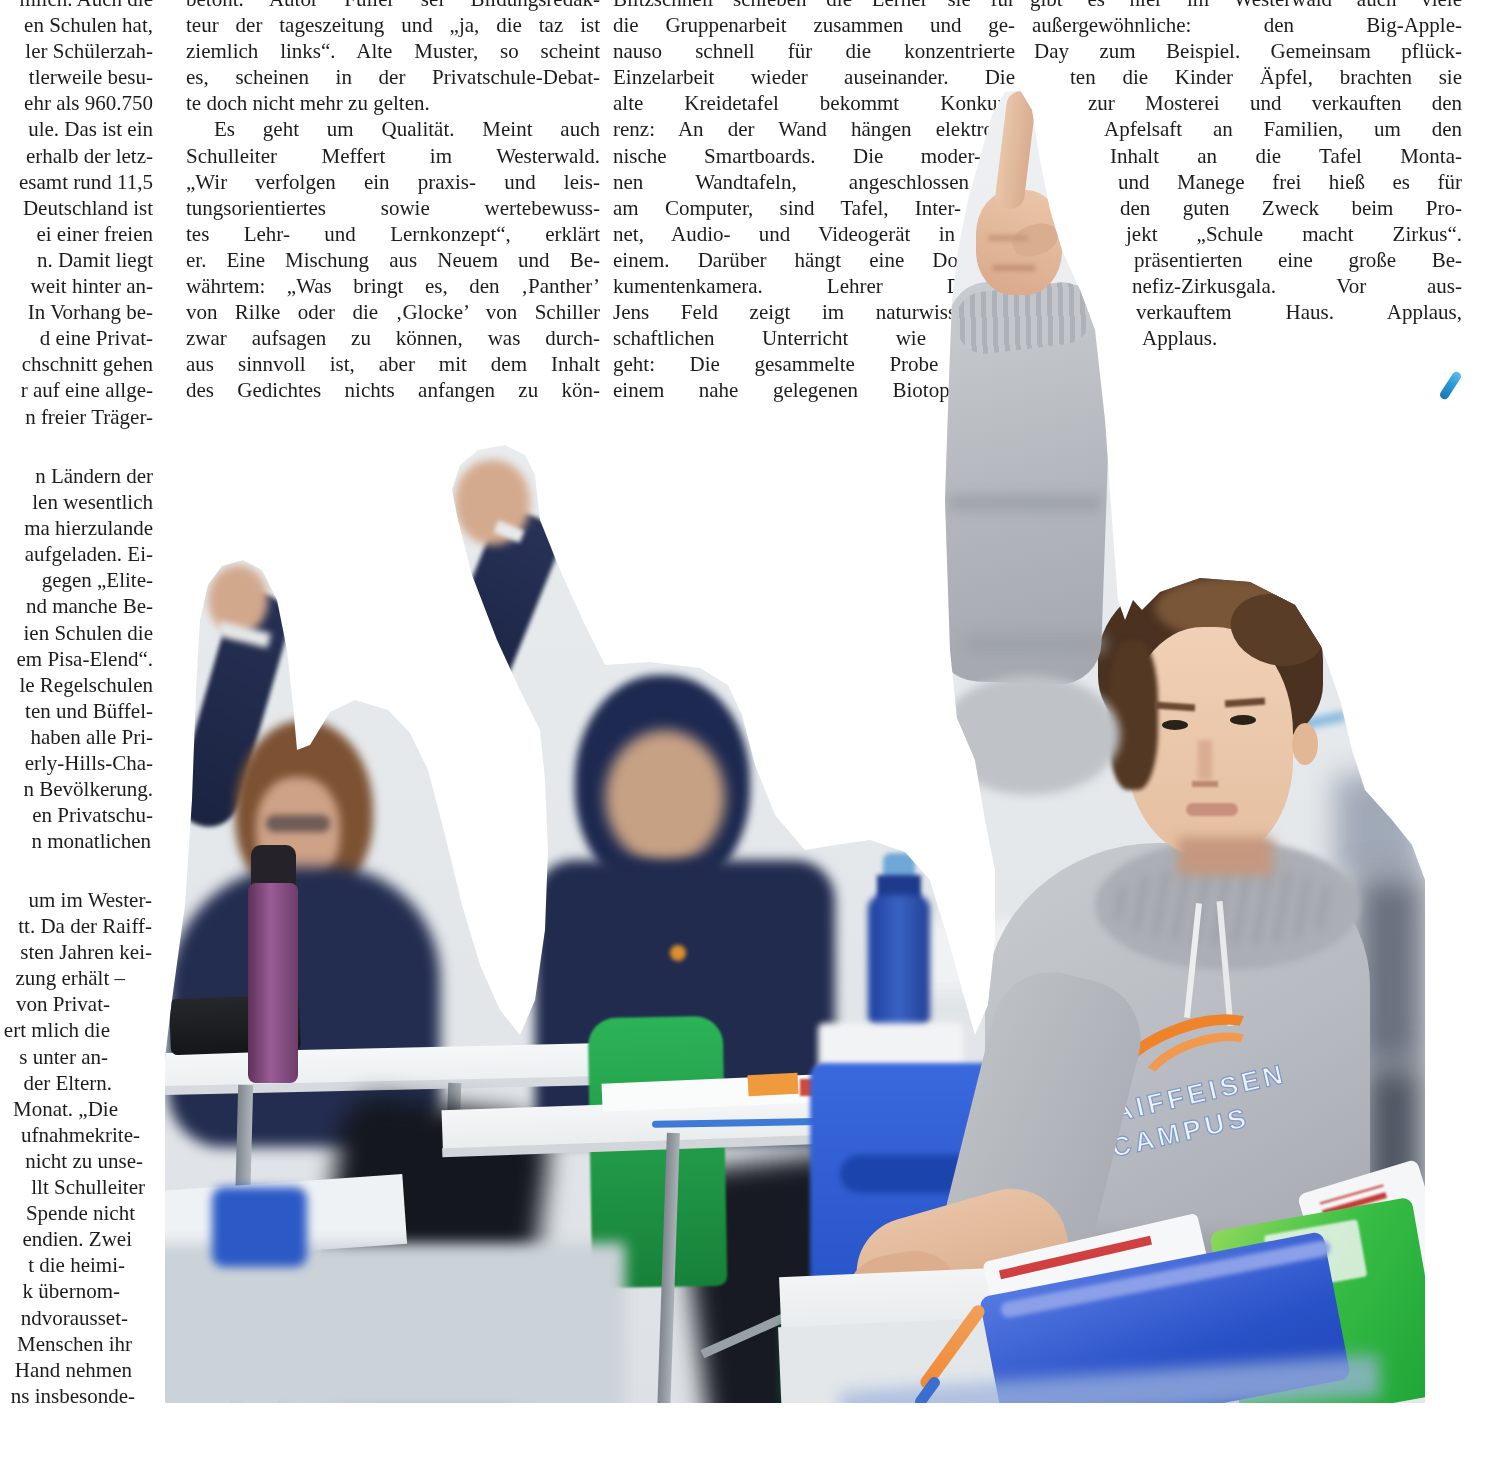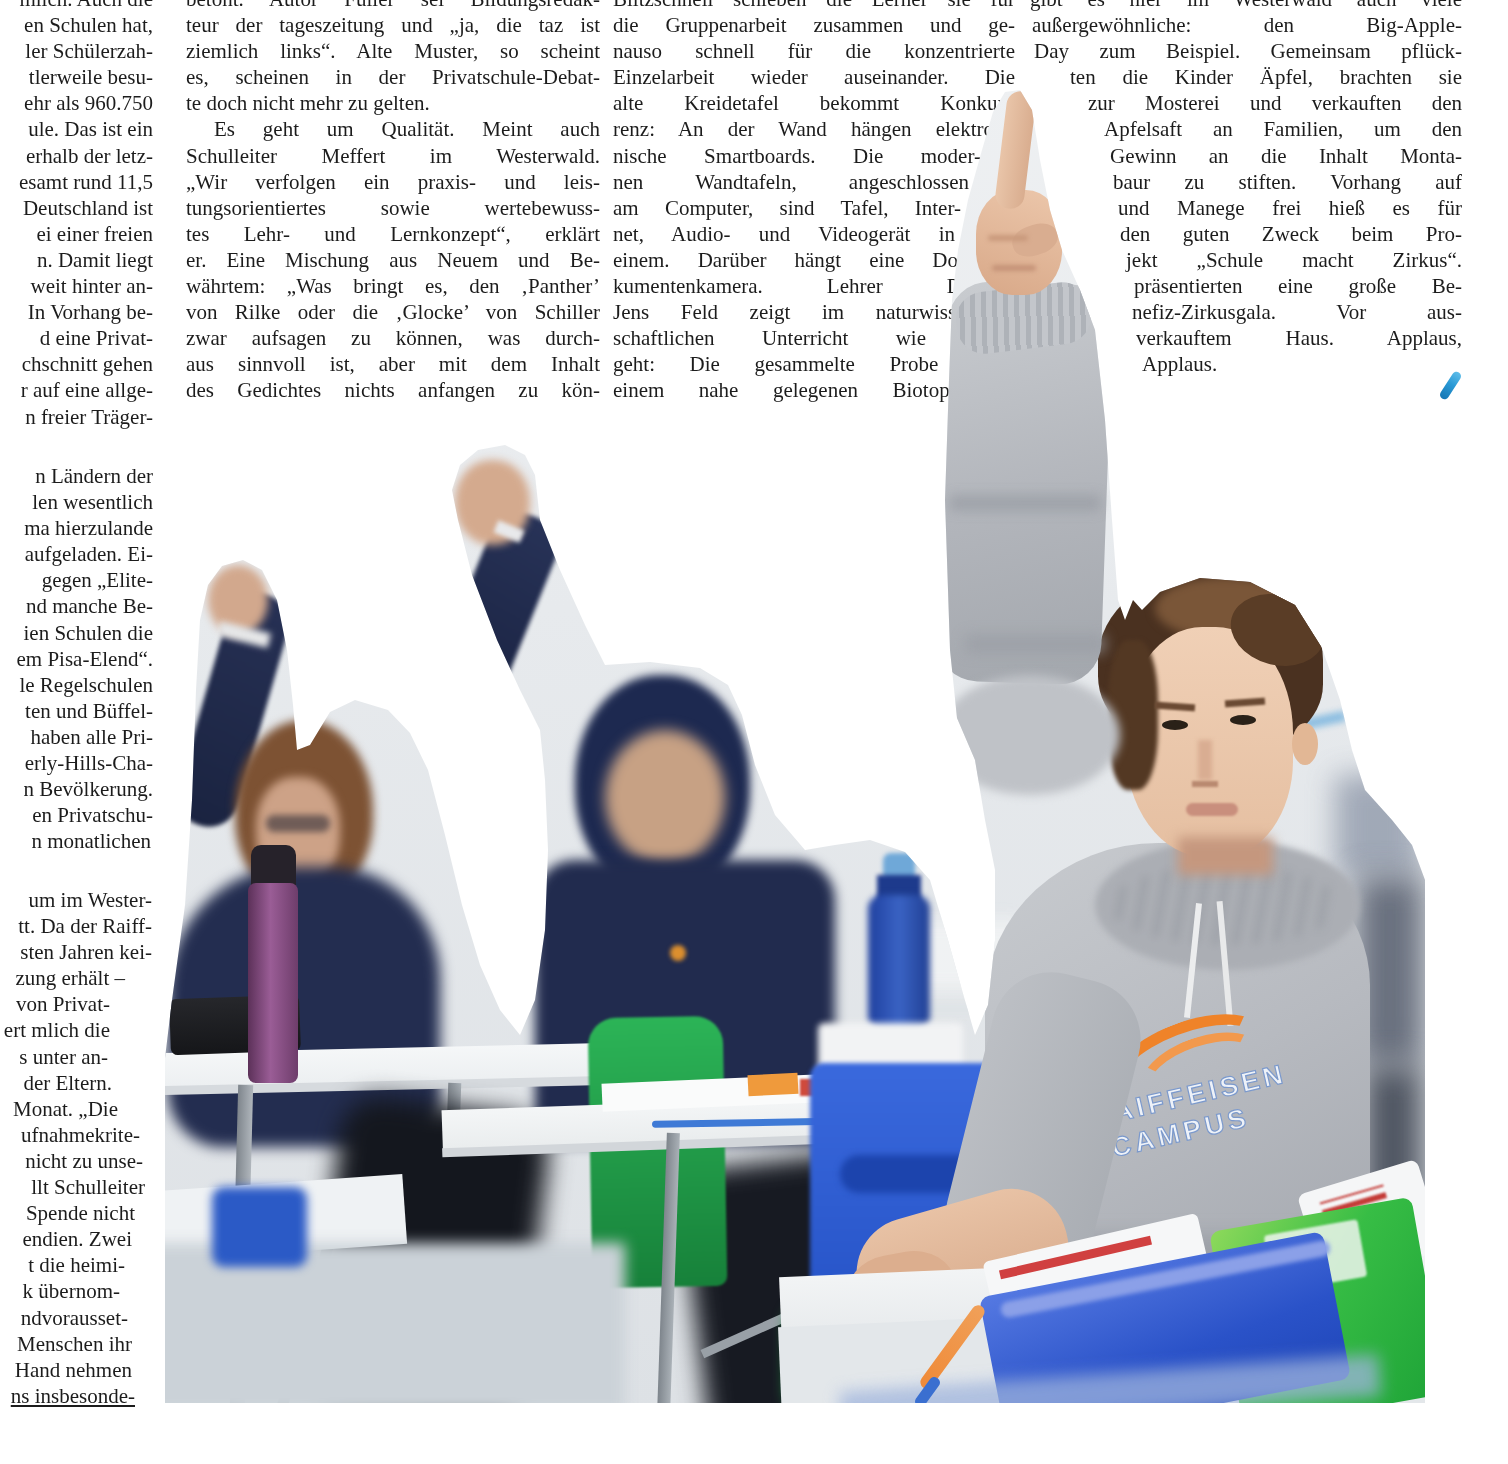--- a/index.html
+++ b/index.html
@@ -88,21 +88,21 @@
         <div class="ln" style="padding-right: 17px;">ufnahmekrite-</div>
         <div class="ln" style="padding-right: 14px;">nicht  zu  unse-</div>
         <div class="ln" style="padding-right: 12px;">llt  Schulleiter</div>
         <div class="ln" style="padding-right: 22px;">Spende  nicht</div>
         <div class="ln" style="padding-right: 25px;">endien.  Zwei</div>
         <div class="ln" style="padding-right: 32px;">t  die  heimi-</div>
         <div class="ln" style="padding-right: 37px;">k  übernom-</div>
         <div class="ln" style="padding-right: 29px;">ndvorausset-</div>
         <div class="ln" style="padding-right: 25px;">Menschen ihr</div>
         <div class="ln" style="padding-right: 25px;">Hand  nehmen</div>
-        <div class="ln" style="padding-right: 22px; text-decoration: underline;">ns insbesonde-</div>
+        <div class="ln" style="padding-right: 22px;">ns insbesonde-</div>
       </div>
   </div>
   <div class="col col2">
     <div class="blk b1">
         <div class="ln">betont. Autor Füller sei Bildungsredak-</div>
         <div class="ln">teur der tageszeitung und „ja, die taz ist</div>
         <div class="ln">ziemlich links“. Alte Muster, so scheint</div>
         <div class="ln">es, scheinen in der Privatschule-Debat-</div>
         <div class="ln left">te doch nicht mehr zu gelten.</div>
         <div class="ln" style="padding-left: 28px;">Es geht um Qualität. Meint auch</div>
@@ -139,22 +139,21 @@
       </div>
   </div>
   <div class="col col4">
     <div class="blk b1">
         <div class="ln">gibt es hier im Westerwald auch viele</div>
         <div class="ln" style="padding-left: 2px;">außergewöhnliche: den Big-Apple-</div>
         <div class="ln" style="padding-left: 4px;">Day zum Beispiel. Gemeinsam pflück-</div>
         <div class="ln" style="padding-left: 40px;">ten die Kinder Äpfel, brachten sie</div>
         <div class="ln" style="padding-left: 58px;">zur Mosterei und verkauften den</div>
         <div class="ln" style="padding-left: 74px;">Apfelsaft an Familien, um den</div>
-        <div class="ln" style="padding-left: 80px;">Gewinn an die Inhalt Monta-</div>
-        <div class="ln" style="padding-left: 83px;">baur zu stiften. Vorhang auf</div>
+        <div class="ln" style="padding-left: 80px;">Inhalt an die Tafel Monta-</div>
         <div class="ln" style="padding-left: 88px;">und Manege frei hieß es für</div>
         <div class="ln" style="padding-left: 90px;">den guten Zweck beim Pro-</div>
         <div class="ln" style="padding-left: 96px;">jekt „Schule macht Zirkus“.</div>
         <div class="ln" style="padding-left: 104px;">präsentierten eine große Be-</div>
         <div class="ln" style="padding-left: 102px;">nefiz-Zirkusgala. Vor aus-</div>
         <div class="ln" style="padding-left: 106px;">verkauftem Haus. Applaus,</div>
         <div class="ln left" style="padding-left: 112px;">Applaus.</div>
       </div>
   </div>
 

